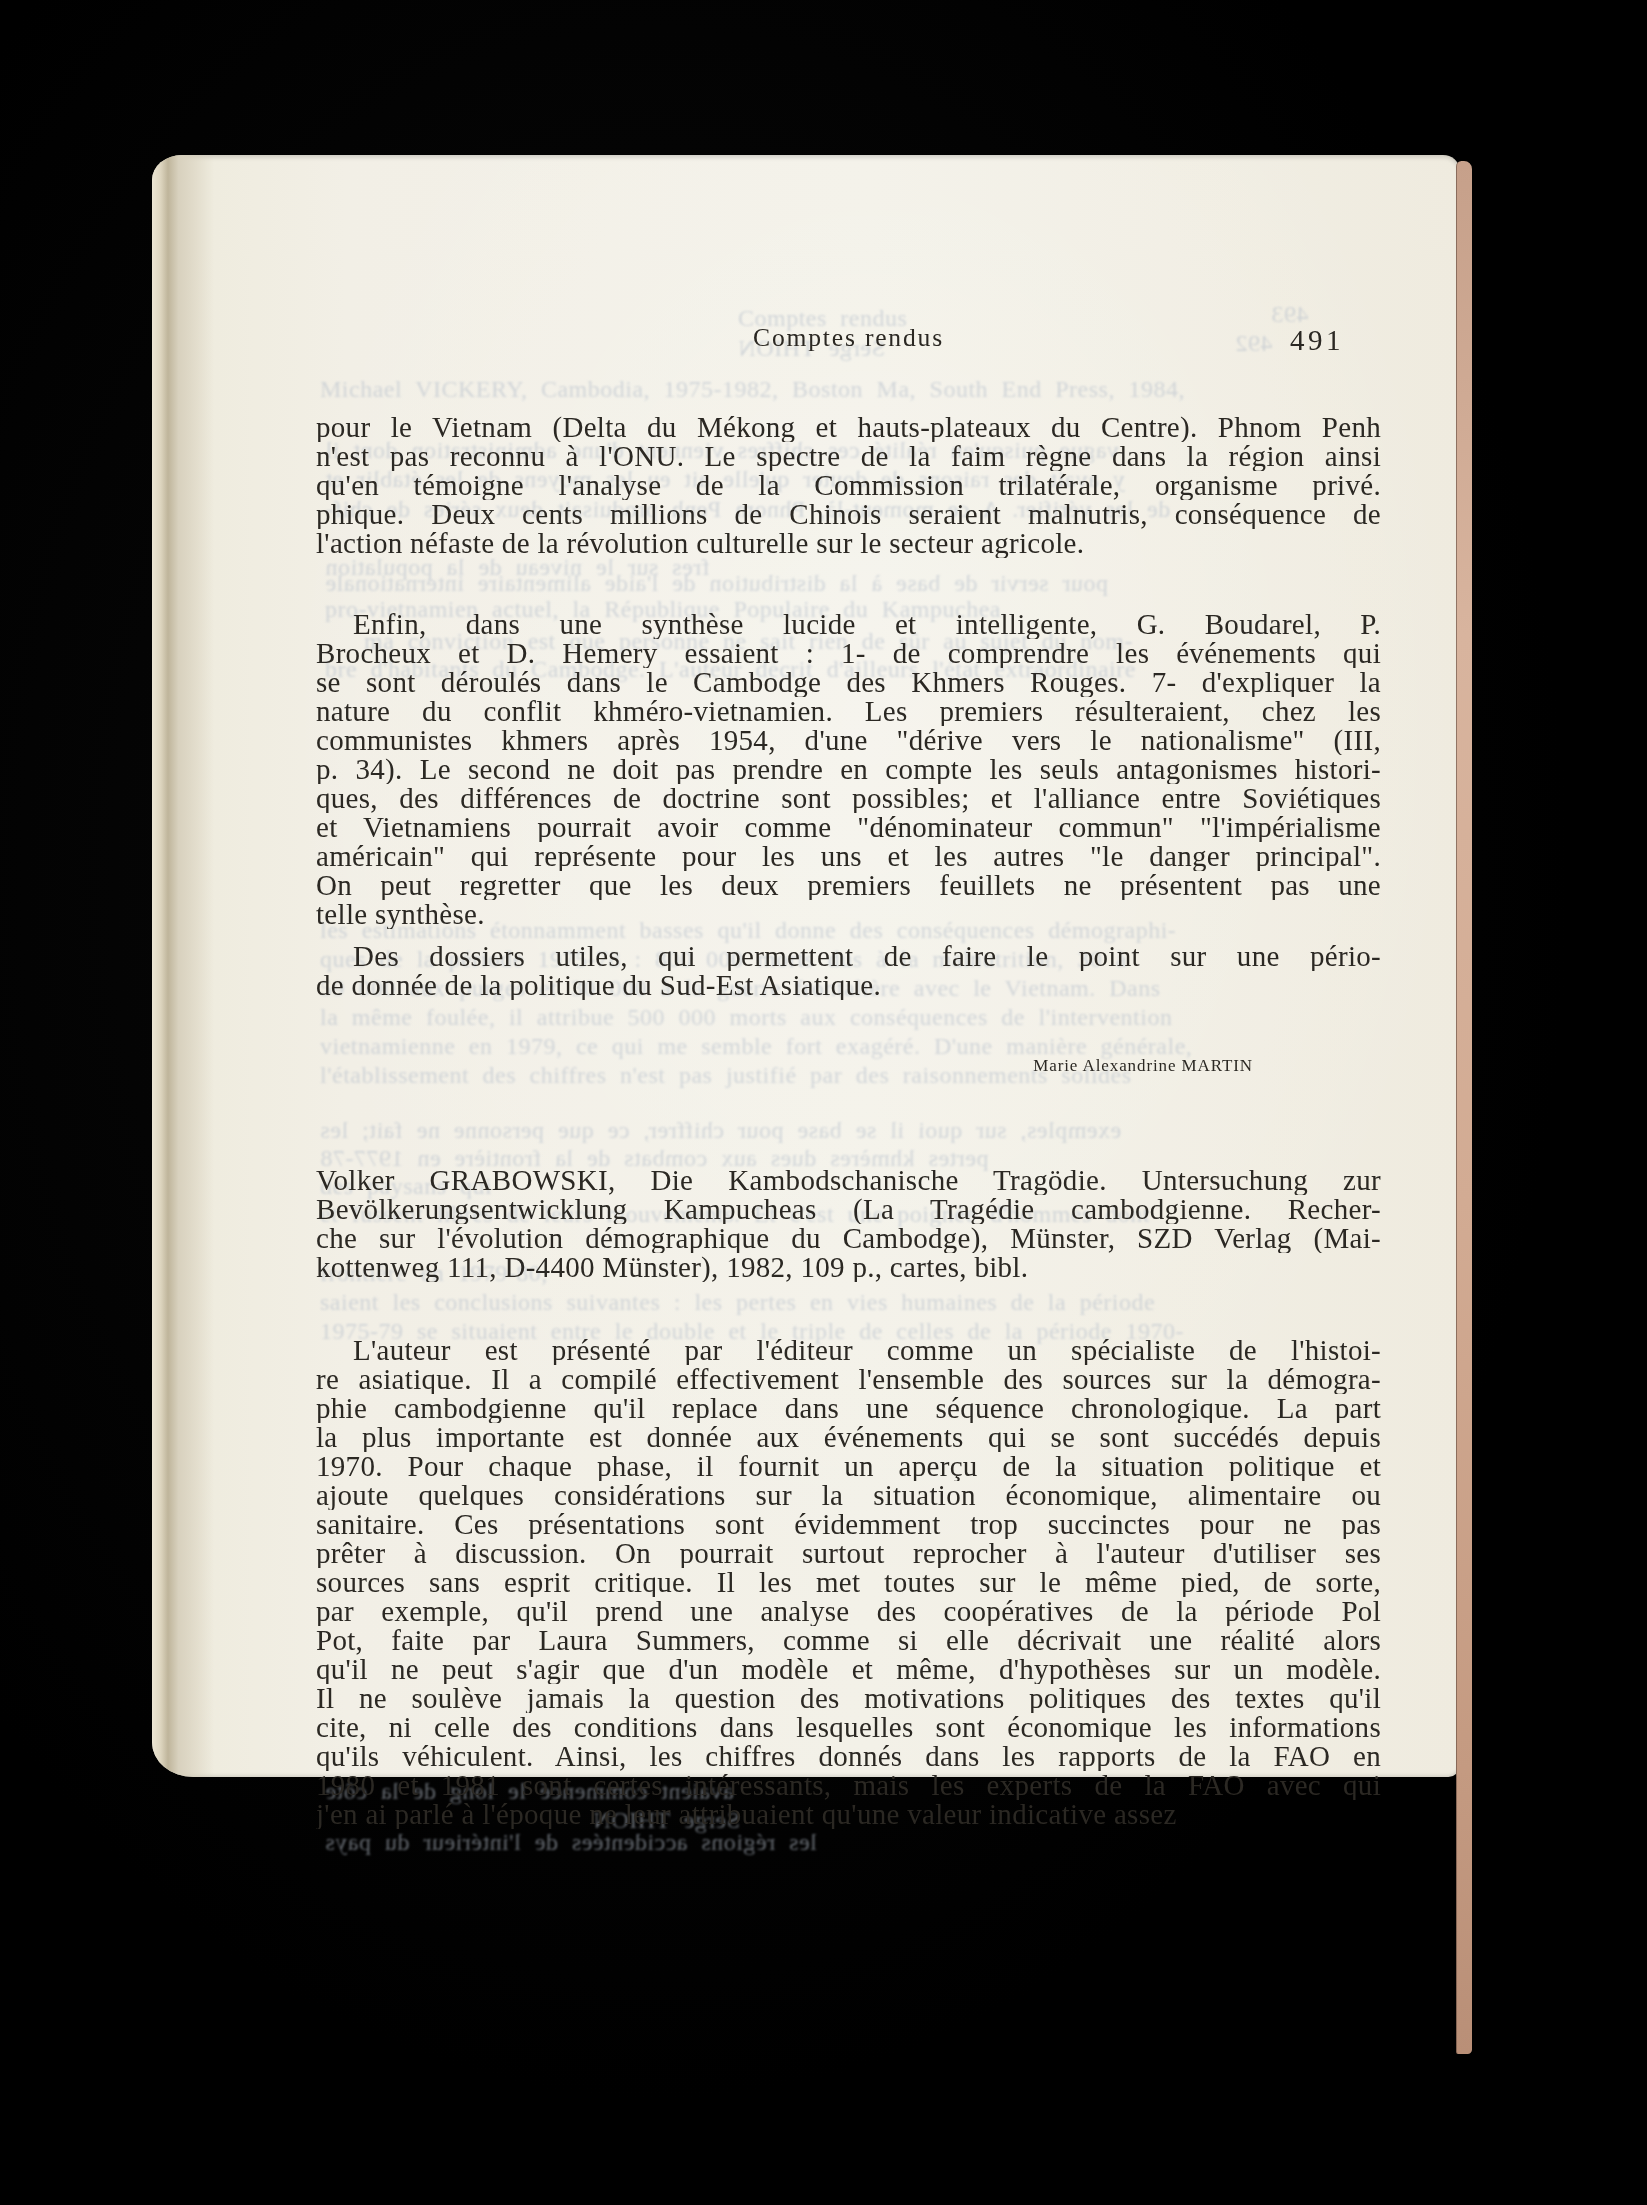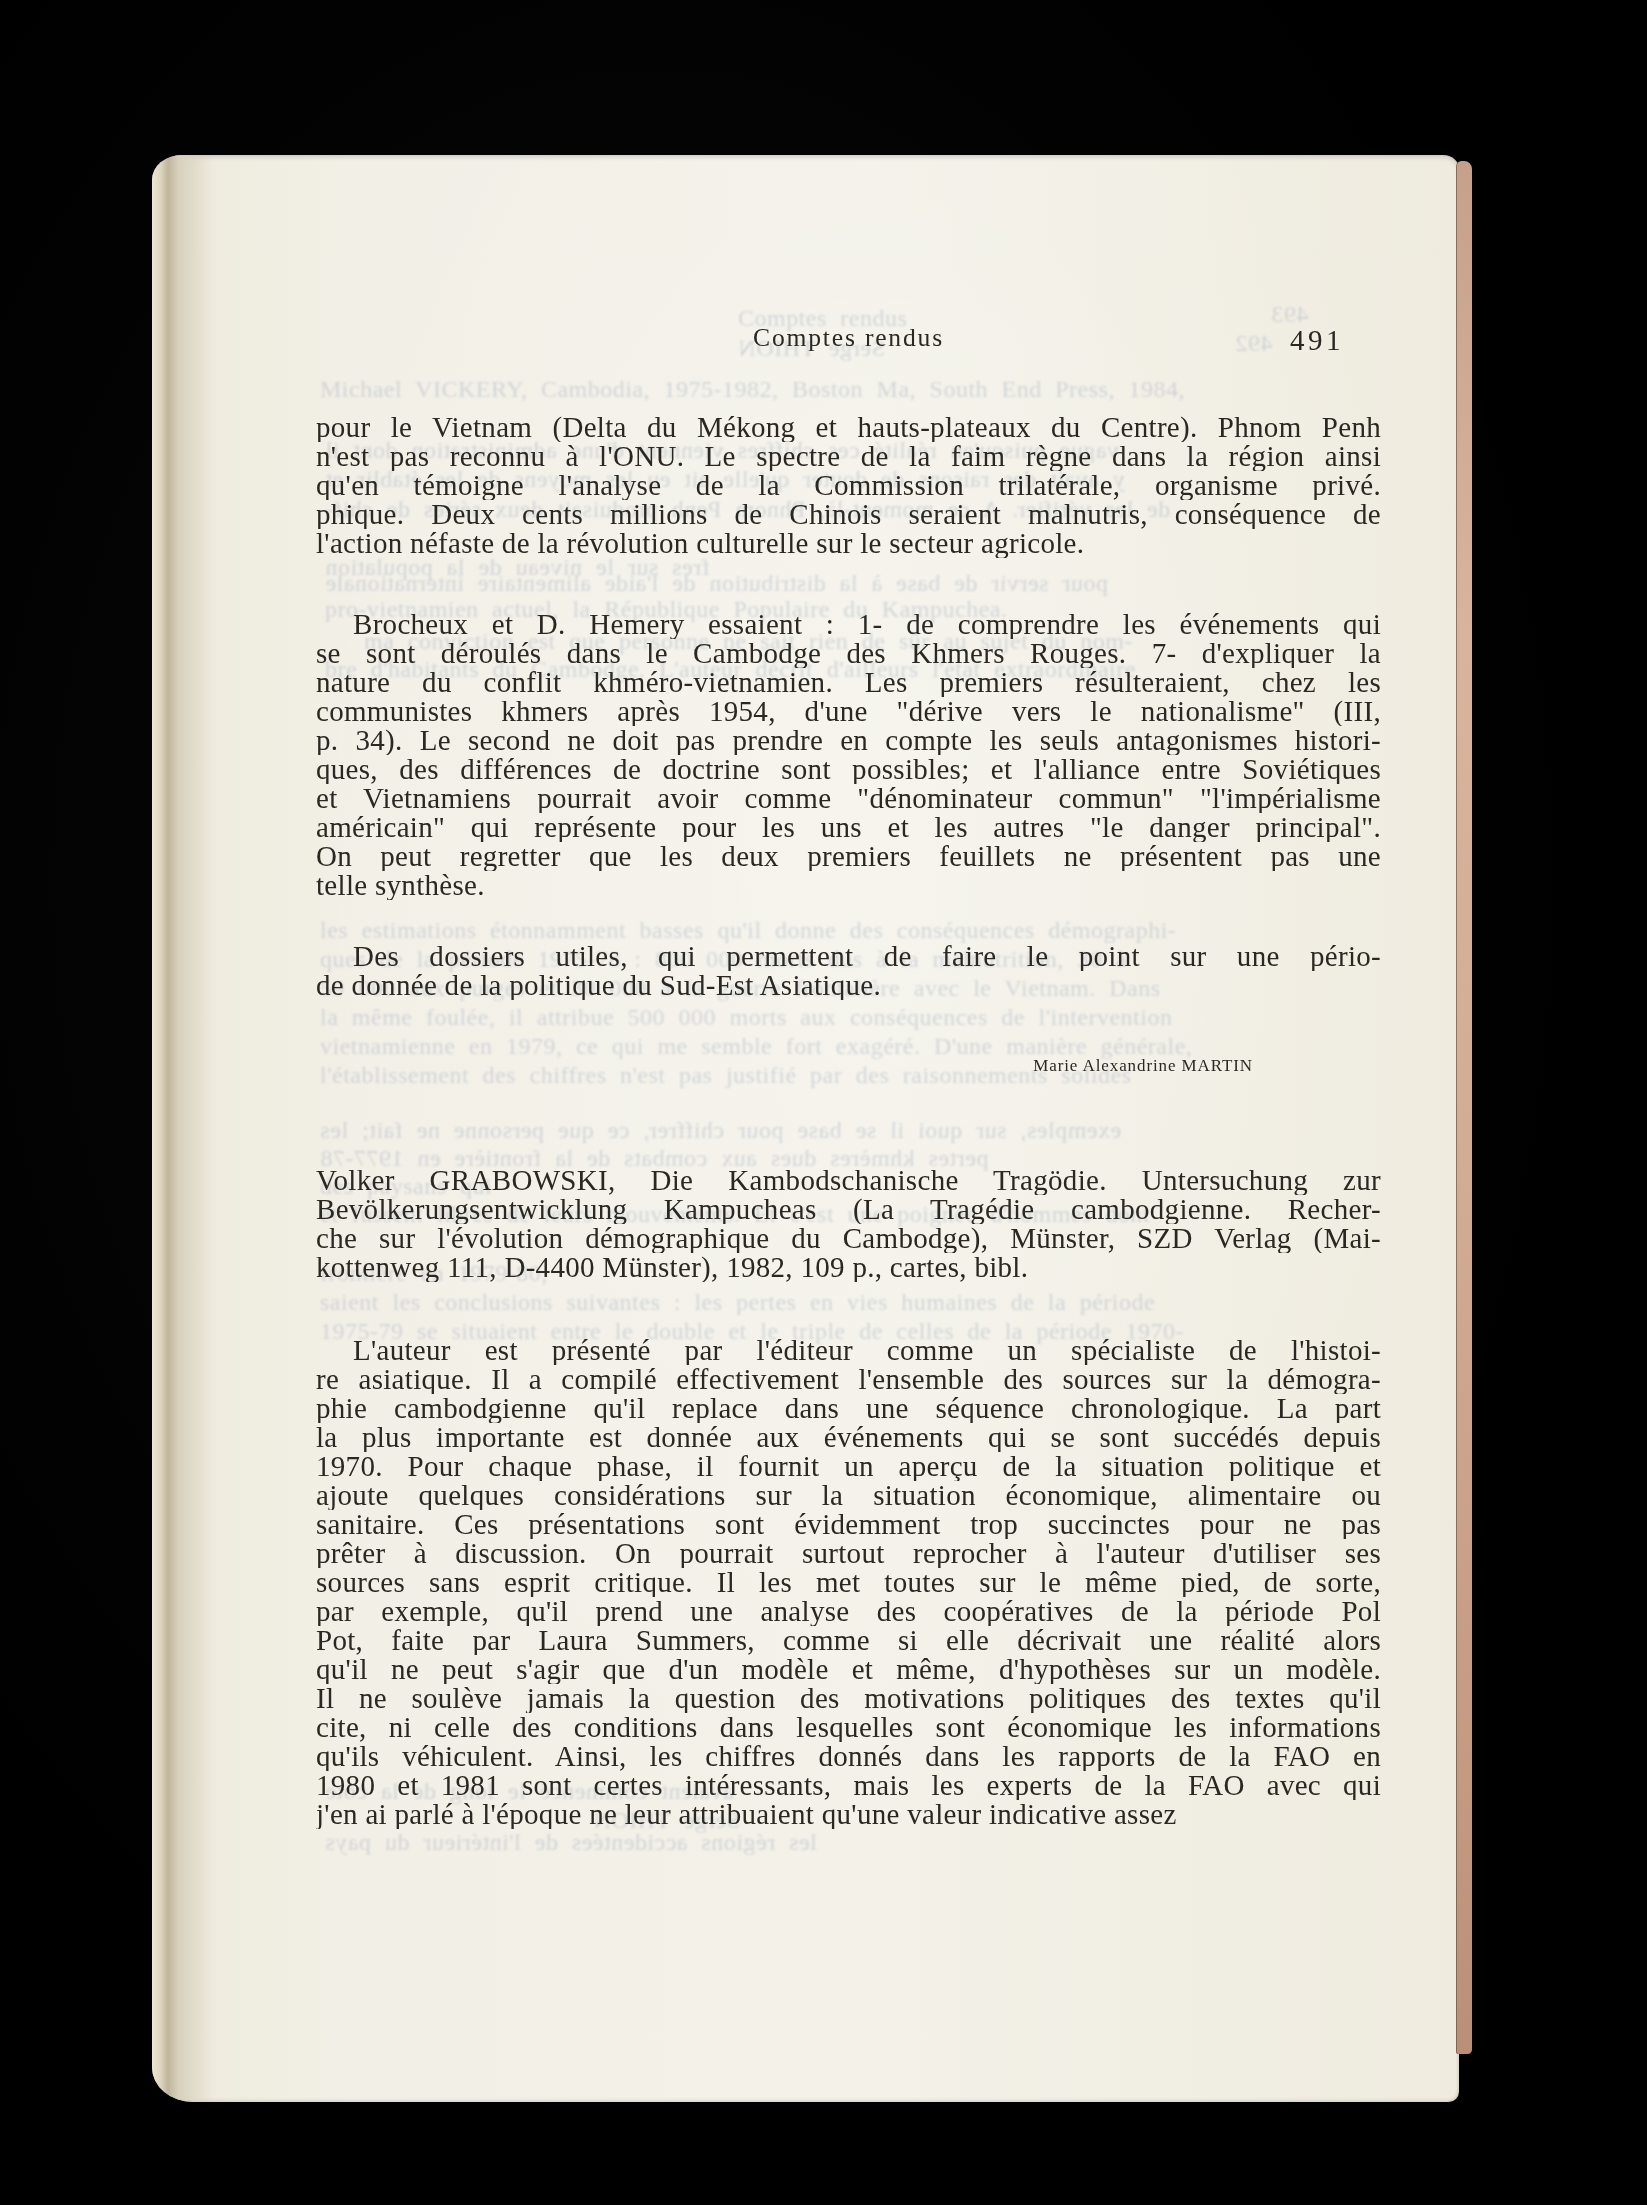--- a/index.html
+++ b/index.html
@@ -3,21 +3,21 @@
 <meta charset="utf-8">
 <title>Comptes rendus — p. 491 (scan)</title>
 <style>
   html,body{margin:0;padding:0;background:#000;}
   .photo{
     position:relative;width:1648px;height:2206px;overflow:hidden;
     background:radial-gradient(ellipse at 40% 40%, #0a0a0a 0%, #000 65%);
     font-family:"Liberation Serif","DejaVu Serif",serif;
   }
   .page{
-    position:absolute;left:152px;top:155px;width:1307px;height:1947px;
+    position:absolute;left:152px;top:155px;width:1307px;height:1622px;
     background:
       radial-gradient(ellipse at 55% 35%, rgba(255,255,255,.25) 0%, rgba(255,255,255,0) 60%),
       linear-gradient(90deg,#e9e3d2 0px,#efecdf 62px,var(--page,#f2efe6) 194px,#f3f1e8 55%,#efebdf 100%);
     border-radius:30px 16px 10.6px 41px / 25px 14px 10.6px 35px;
     box-shadow:inset 0 2.6px 4.4px rgba(0,0,0,.14), inset 0 -1.8px 3.5px rgba(0,0,0,.10);
   }
   
   .page::before{
     content:"";position:absolute;left:0;top:0;bottom:0;width:62px;
     background:linear-gradient(90deg,#ece6d4 0px,#ddd5bf 8.8px,#bfb59b 16px,#d8d1be 26.5px,rgba(242,239,230,0) 62px);
@@ -104,20 +104,21 @@
     <div class="col">
       <div class="para" id="para1" style="top:258px">
           <div class="tline">pour le Vietnam (Delta du Mékong et hauts-plateaux du Centre). Phnom Penh</div>
           <div class="tline">n'est pas reconnu à l'ONU. Le spectre de la faim règne dans la région ainsi</div>
           <div class="tline">qu'en témoigne l'analyse de la Commission trilatérale, organisme privé.</div>
           <div class="tline">phique. Deux cents millions de Chinois seraient malnutris, conséquence de</div>
           <div class="tline last">l'action néfaste de la révolution culturelle sur le secteur agricole.</div>
         </div>
 
       <div class="para indent" id="para2" style="top:455px">
+          <div class="tline">Enfin, dans une synthèse lucide et intelligente, G. Boudarel, P.</div>
           <div class="tline">Brocheux et D. Hemery essaient : 1- de comprendre les événements qui</div>
           <div class="tline">se sont déroulés dans le Cambodge des Khmers Rouges. 7- d'expliquer la</div>
           <div class="tline">nature du conflit khméro-vietnamien. Les premiers résulteraient, chez les</div>
           <div class="tline">communistes khmers après 1954, d'une "dérive vers le nationalisme" (III,</div>
           <div class="tline">p. 34). Le second ne doit pas prendre en compte les seuls antagonismes histori-</div>
           <div class="tline">ques, des différences de doctrine sont possibles; et l'alliance entre Soviétiques</div>
           <div class="tline">et Vietnamiens pourrait avoir comme "dénominateur commun" "l'impérialisme</div>
           <div class="tline">américain" qui représente pour les uns et les autres "le danger principal".</div>
           <div class="tline">On peut regretter que les deux premiers feuillets ne présentent pas une</div>
           <div class="tline last">telle synthèse.</div>

